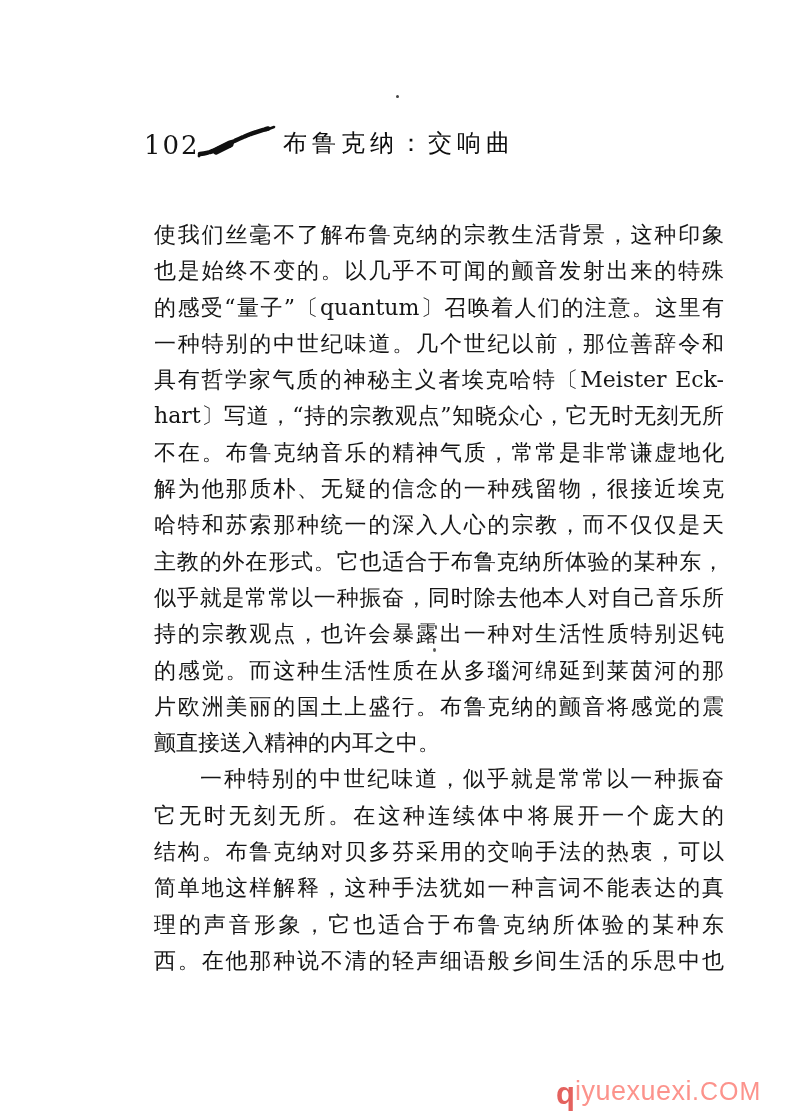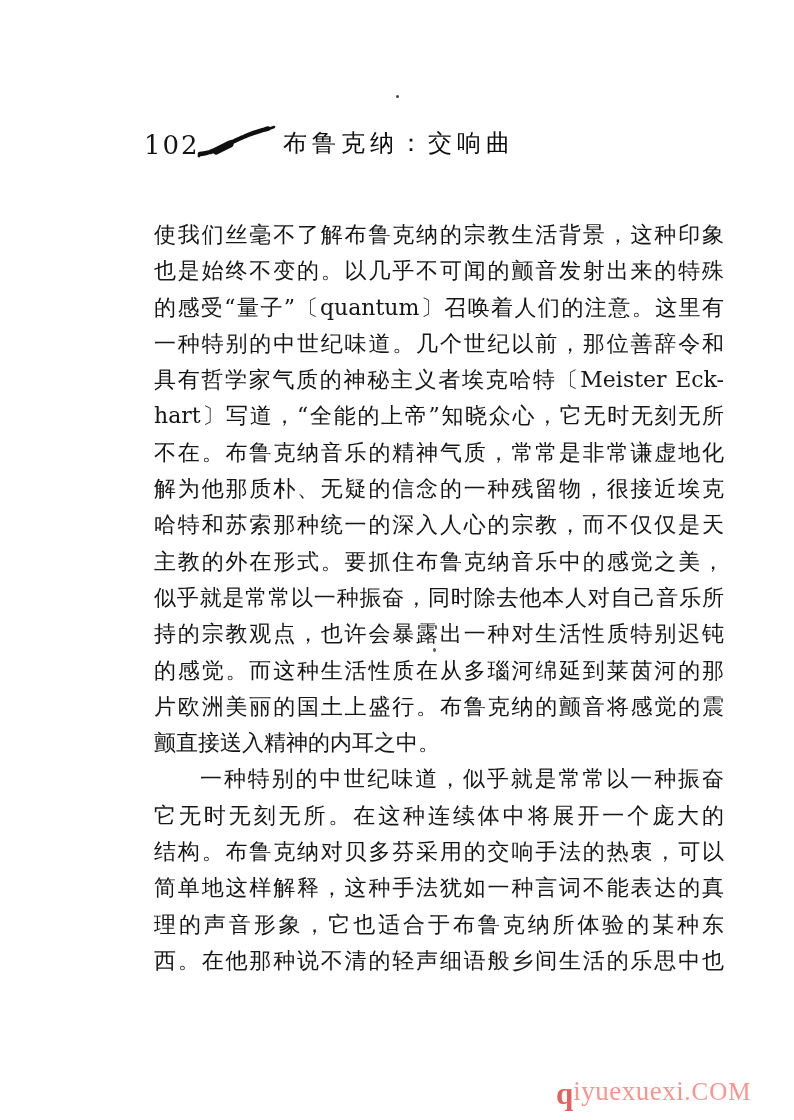--- a/index.html
+++ b/index.html
@@ -69,21 +69,21 @@
     border-radius: 50%;
   }
   .speck-a { left: 396px; top: 95px; width: 3px; height: 3px; opacity: .85; }
   .speck-b { left: 433px; top: 648px; width: 3px; height: 4px; opacity: .75; }
 
   
   .watermark {
     position: absolute;
     left: 556px; top: 1076px;
     white-space: nowrap;
-    font-family: Liberation Serif, serif;
+    font-family: Liberation Sans, sans-serif;
   }
   .wm-q {
     font-size: 31px;
     font-weight: 700;
     color: #e4625e;
     vertical-align: -4px;
   }
   .wm-mid {
     font-size: 27px;
     color: #fc938c;
@@ -115,25 +115,25 @@
 
   <div class="speck speck-a"></div>
   <div class="speck speck-b"></div>
 
   <div class="text-block">
     <div class="line">使我们丝毫不了解布鲁克纳的宗教生活背景，这种印象</div>
     <div class="line">也是始终不变的。以几乎不可闻的颤音发射出来的特殊</div>
     <div class="line">的感受“量子”〔quantum〕召唤着人们的注意。这里有</div>
     <div class="line">一种特别的中世纪味道。几个世纪以前，那位善辞令和</div>
     <div class="line">具有哲学家气质的神秘主义者埃克哈特〔Meister Eck-</div>
-    <div class="line">hart〕写道，“全能的上帝”知晓众心，它无时无刻无所</div>
+    <div class="line">hart〕写道，“持的宗教观点”知晓众心，它无时无刻无所</div>
     <div class="line">不在。布鲁克纳音乐的精神气质，常常是非常谦虚地化</div>
     <div class="line">解为他那质朴、无疑的信念的一种残留物，很接近埃克</div>
     <div class="line">哈特和苏索那种统一的深入人心的宗教，而不仅仅是天</div>
-    <div class="line">主教的外在形式。要抓住布鲁克纳音乐中的感觉之美，</div>
+    <div class="line">主教的外在形式。它也适合于布鲁克纳所体验的某种东，</div>
     <div class="line">似乎就是常常以一种振奋，同时除去他本人对自己音乐所</div>
     <div class="line">持的宗教观点，也许会暴露出一种对生活性质特别迟钝</div>
     <div class="line">的感觉。而这种生活性质在从多瑙河绵延到莱茵河的那</div>
     <div class="line">片欧洲美丽的国土上盛行。布鲁克纳的颤音将感觉的震</div>
     <div class="line para-end">颤直接送入精神的内耳之中。</div>
     <div class="line indent">一种特别的中世纪味道，似乎就是常常以一种振奋</div>
     <div class="line">它无时无刻无所。在这种连续体中将展开一个庞大的</div>
     <div class="line">结构。布鲁克纳对贝多芬采用的交响手法的热衷，可以</div>
     <div class="line">简单地这样解释，这种手法犹如一种言词不能表达的真</div>
     <div class="line">理的声音形象，它也适合于布鲁克纳所体验的某种东</div>

